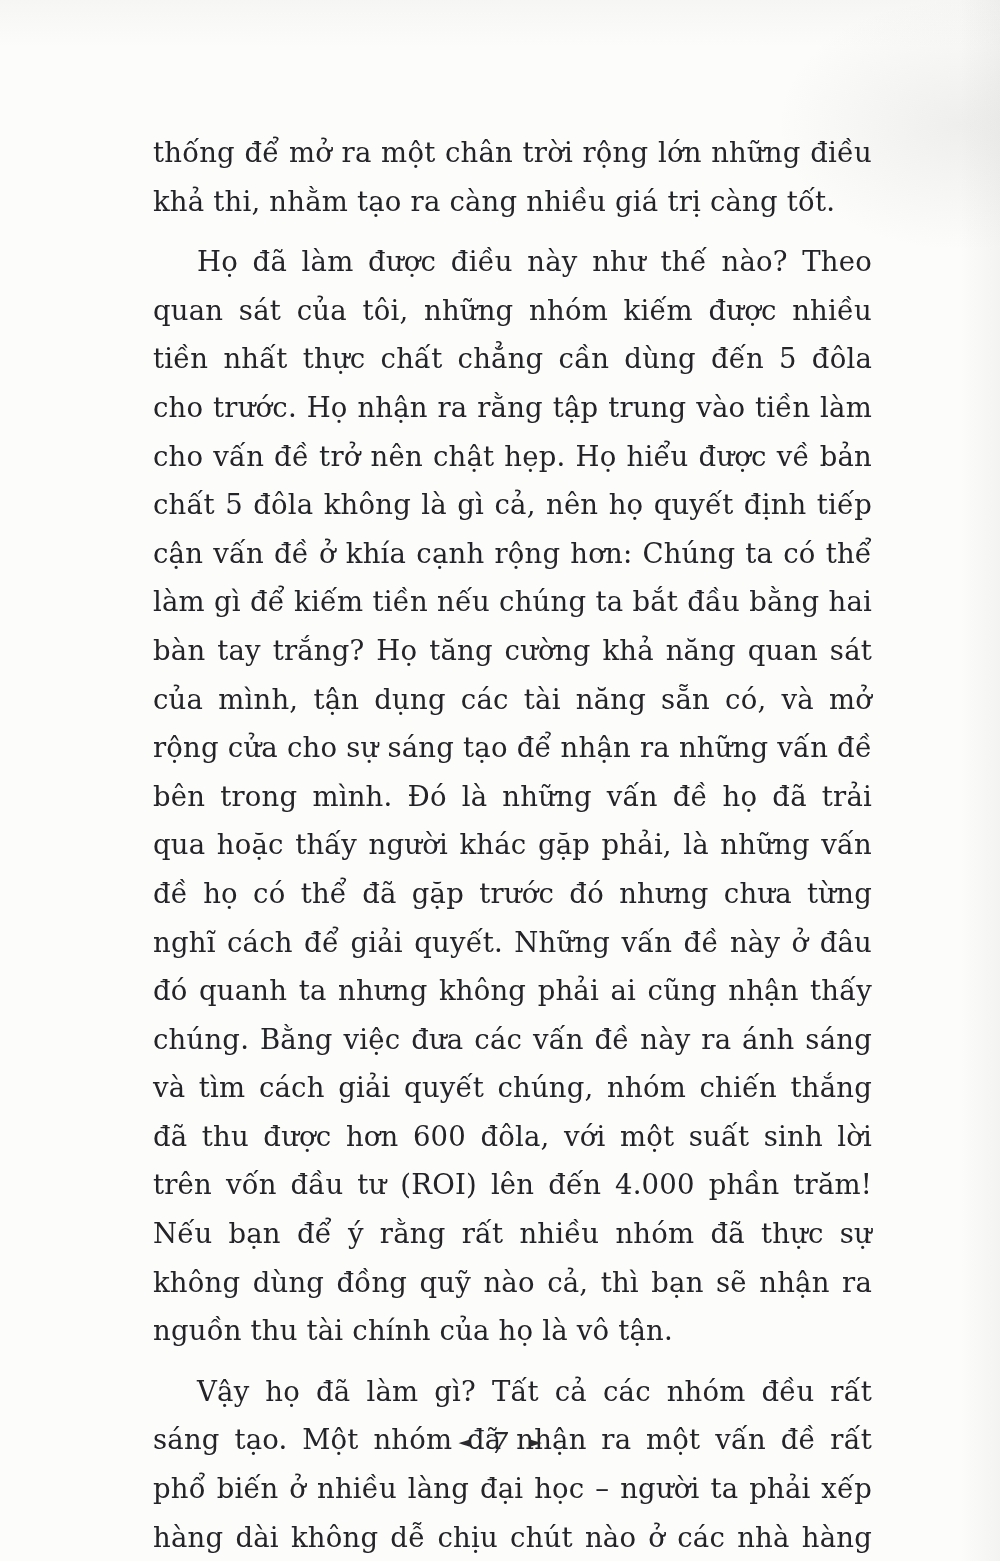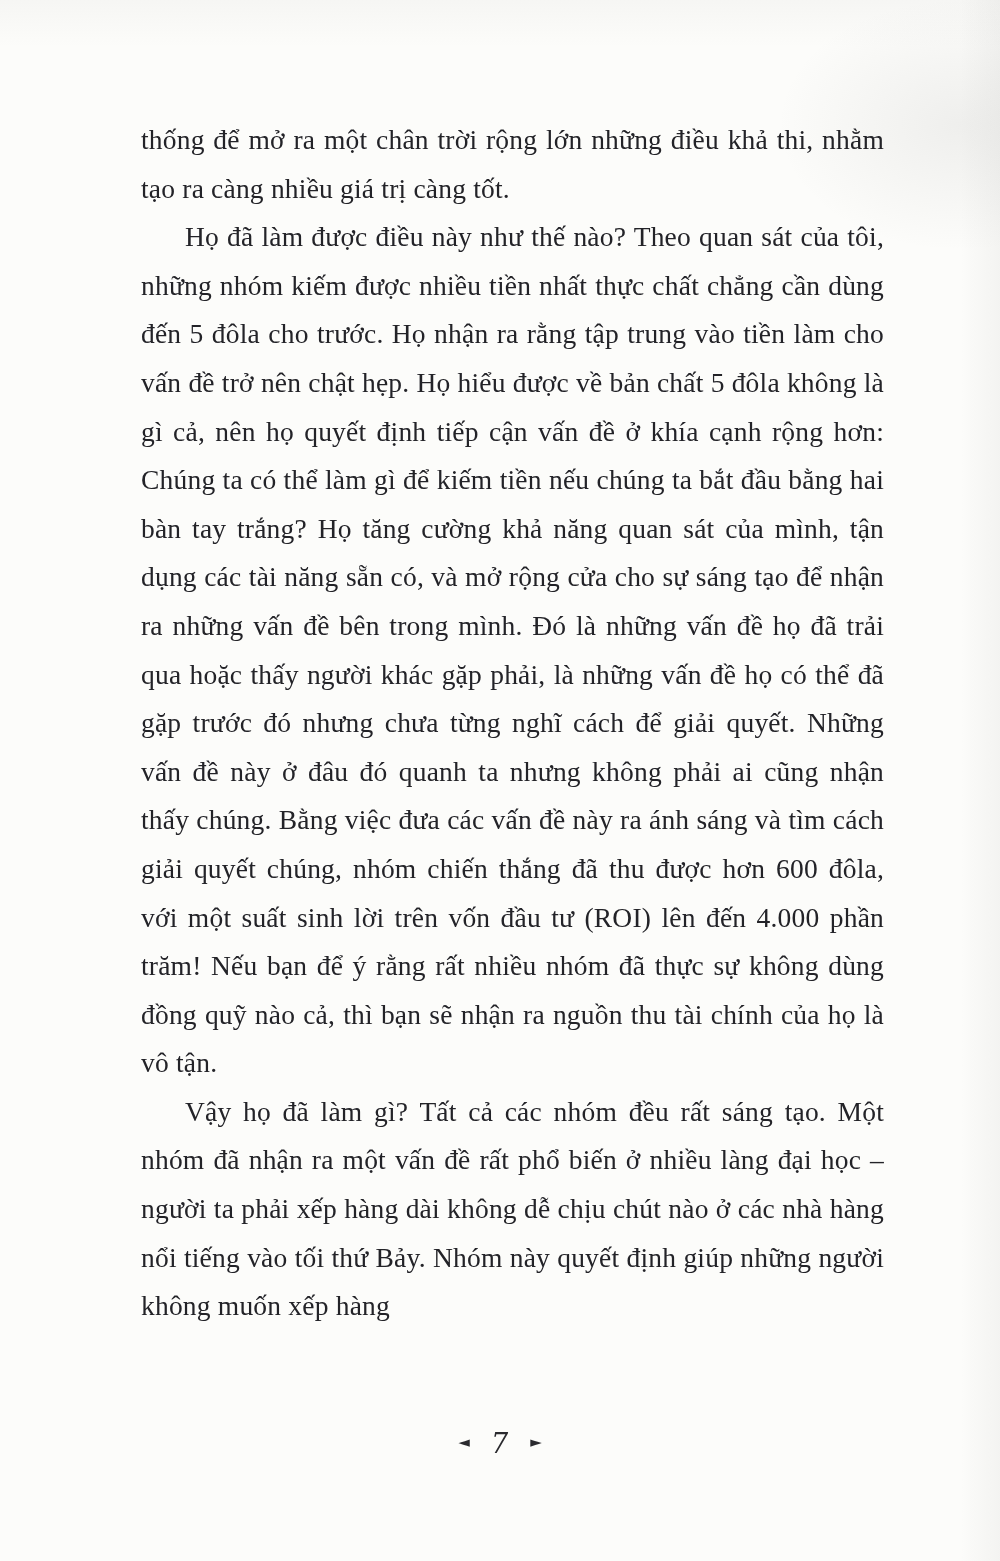--- a/index.html
+++ b/index.html
@@ -30,23 +30,22 @@
     top: 116px;
     width: 743px;
     color: #232328;
     font-size: 27.5px;
     line-height: 48.6px;
     text-align: justify;
     text-justify: inter-word;
     letter-spacing: 0.2px;
   }
   .para {
-    margin: 0;
+    margin: 12px;
     text-indent: 44px;
-    font-family: Liberation Serif, serif;
   }
   .para.no-indent {
     text-indent: 0;
   }
   .page-footer {
     position: absolute;
     left: 0;
     top: 1428px;
     width: 100%;
     text-align: center;

